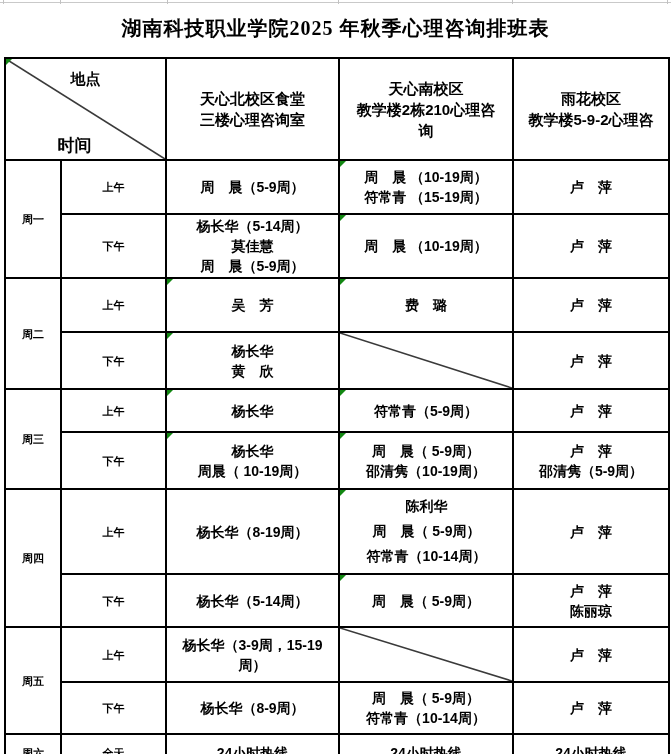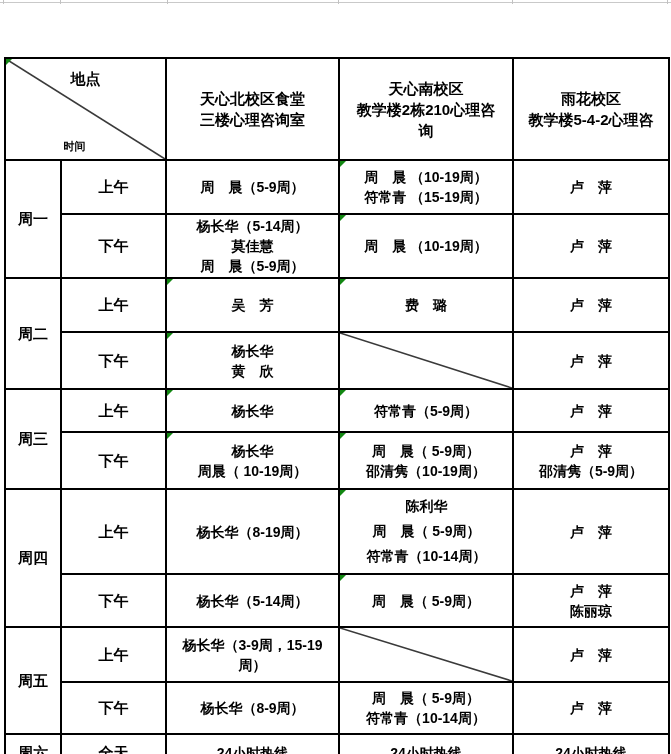--- a/index.html
+++ b/index.html
@@ -10,47 +10,48 @@
   .grid-tick{position:absolute;top:0;width:1px;height:4px;background:#c2c2c2;}
   
   .title{position:absolute;top:15px;left:0;width:671px;text-align:center;
          font-family:"Liberation Serif","DejaVu Serif",serif;
          font-size:20px;font-weight:bold;letter-spacing:1px;white-space:pre;}
   
   table{position:absolute;left:4px;top:57px;width:664px;border-collapse:collapse;table-layout:fixed;}
   td{border:2px solid #000;text-align:center;vertical-align:middle;padding:1px 12px;
      font-size:14px;font-weight:600;line-height:20px;white-space:pre-line;position:relative;
      overflow:hidden;}
-  td.day,td.time{font-size:15px;font-weight:bold;white-space:nowrap;margin-top:18px;}
+  td.day,td.time{font-size:11px;font-weight:bold;white-space:nowrap;margin-top:18px;}
   td.colhead{font-size:15px;font-weight:bold;line-height:21px;}
   td.left{text-align:center;padding-left:13px;}
   td.lh24{line-height:25px;}
   
   td.corner{padding:0;}
   .corner-top{position:absolute;top:10px;left:0;width:100%;text-align:center;font-size:15px;font-weight:bold;}
-  .corner-bottom{position:absolute;bottom:3px;left:0;width:100%;text-align:center;font-size:11px;font-weight:bold;
+  .corner-bottom{position:absolute;bottom:3px;left:0;width:100%;text-align:center;font-size:17px;font-weight:bold;
                  padding-right:22px;box-sizing:border-box;}
   svg.diag{position:absolute;top:0;left:0;width:100%;height:100%;display:block;}
   
   .gflag{position:absolute;top:0;left:0;width:0;height:0;
          border-top:6px solid #128712;border-right:6px solid transparent;}
 </style>
 </head>
 <body>
 
 <div class="screen">
 
   <div class="top-gridline"></div>
   <div class="grid-tick" style="left:3px"></div>
   <div class="grid-tick" style="left:60px"></div>
   <div class="grid-tick" style="left:167px"></div>
   <div class="grid-tick" style="left:338px"></div>
   <div class="grid-tick" style="left:512px"></div>
   <div class="grid-tick" style="left:667px"></div>
 
+  <div class="title">湖南科技职业学院2025 年秋季心理咨询排班表</div>
 
   <table>
     <colgroup>
       <col style="width:56px">
         <col style="width:105px">
         <col style="width:173px">
       <col style="width:174px">
         <col style="width:156px">
     </colgroup>
 
@@ -62,21 +63,21 @@
         </svg>
         <span class="gflag"></span>
         <span class="corner-top">地点</span>
         <span class="corner-bottom">时间</span>
       </td>
       <td class="colhead">天心北校区食堂
 三楼心理咨询室</td>
       <td class="colhead">天心南校区
 教学楼2栋210心理咨询</td>
       <td class="colhead">雨花校区
-教学楼5-4-2心理咨</td>
+教学楼5-9-2心理咨</td>
     </tr>
 
     <tr style="height:54px">
       <td class="day" rowspan="2">周一</td>
       <td class="time">上午</td>
       <td>周　晨（5-9周）</td>
       <td>周　晨 （10-19周）
 符常青 （15-19周）<span class="gflag"></span></td>
       <td>卢　萍</td>
     </tr>

